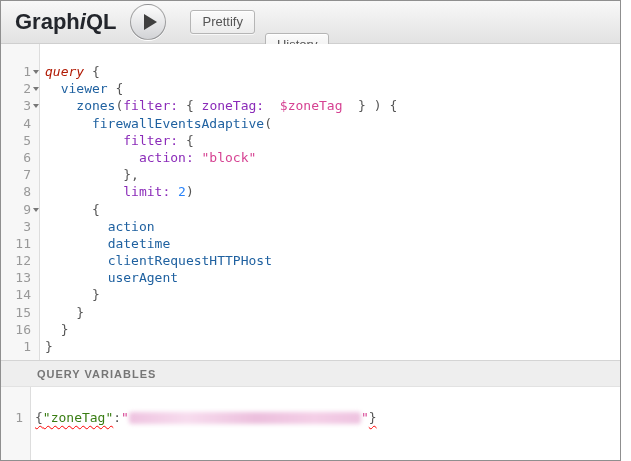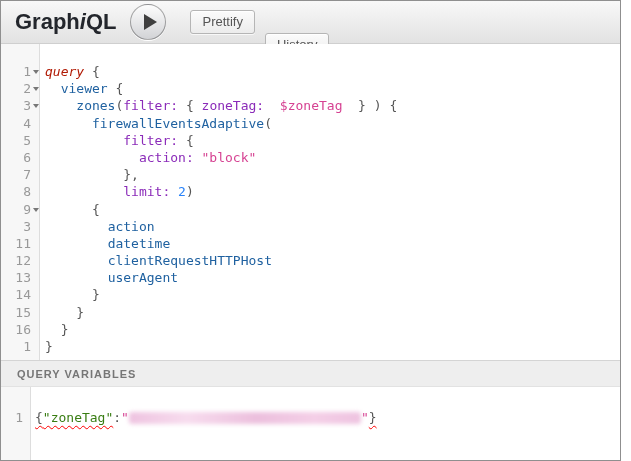--- a/index.html
+++ b/index.html
@@ -47,21 +47,21 @@
   .tk-num{color:var(--number,#2882F9);}
   .tk-punct{color:var(--punctuation,#555555);}
   .tk-key{color:var(--json_key,#397D13);}
   .tk-sq{text-decoration:underline wavy var(--squiggle,red);
     text-decoration-thickness:1px;text-underline-offset:3px;text-decoration-skip-ink:none;}
   .tk-blur{display:inline-block;width:232px;height:12px;border-radius:3px;
     background:linear-gradient(90deg,var(--redaction,#eec3e0),#f7dcee 25%,#ecbfdd 55%,#f4cfe7 80%,var(--redaction,#eec3e0));
     filter:blur(2.2px);vertical-align:middle;margin-bottom:2px;}
   
   .var-header{flex:none;height:25px;background:#eee;border-top:1px solid #d4d4d4;
-    border-bottom:1px solid #e2e2e2;display:flex;align-items:center;padding-left:16px;cursor:row-resize;}
+    border-bottom:1px solid #e2e2e2;display:flex;align-items:center;padding-left:36px;cursor:row-resize;}
   .var-header span{font-size:11px;font-weight:bold;letter-spacing:1px;color:#767676;}
   .var-editor{flex:none;height:51px;padding-top:22px;}
 </style>
 </head>
 <body>
 
 <div class="app">
 
   <div class="toolbar">
     <div class="logo"><span>Graph</span><em>i</em><span>QL</span></div>

